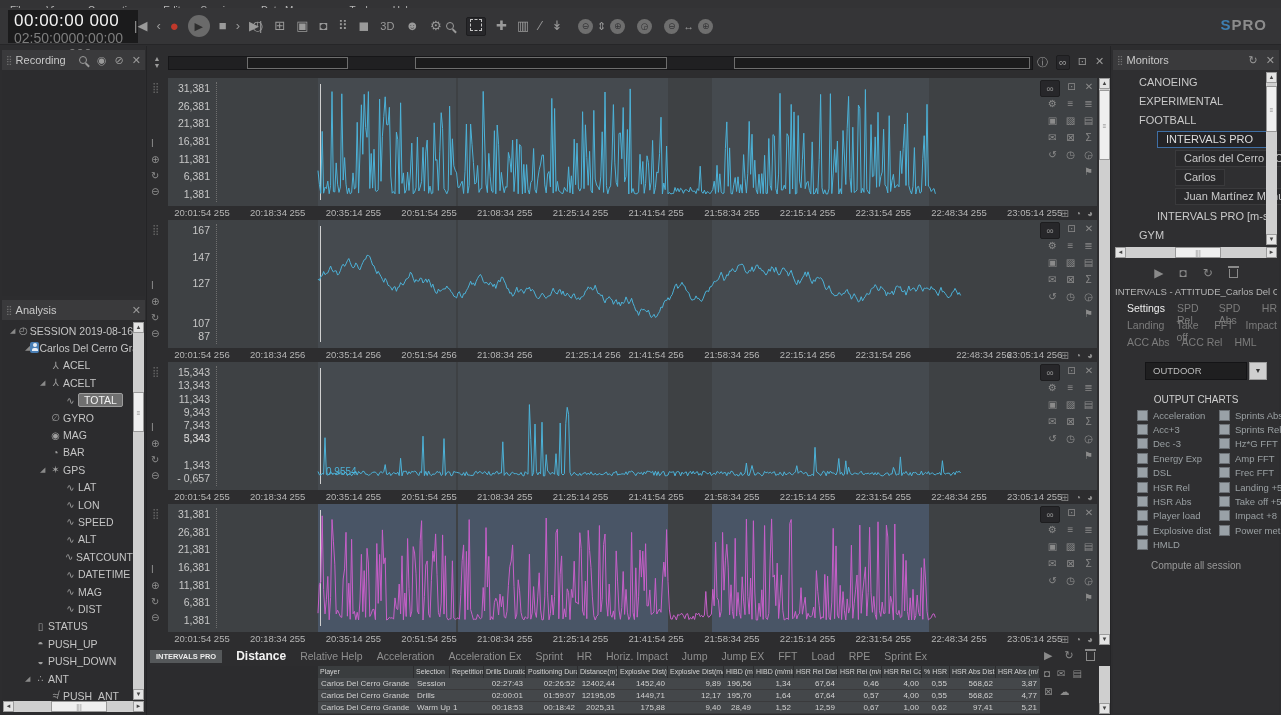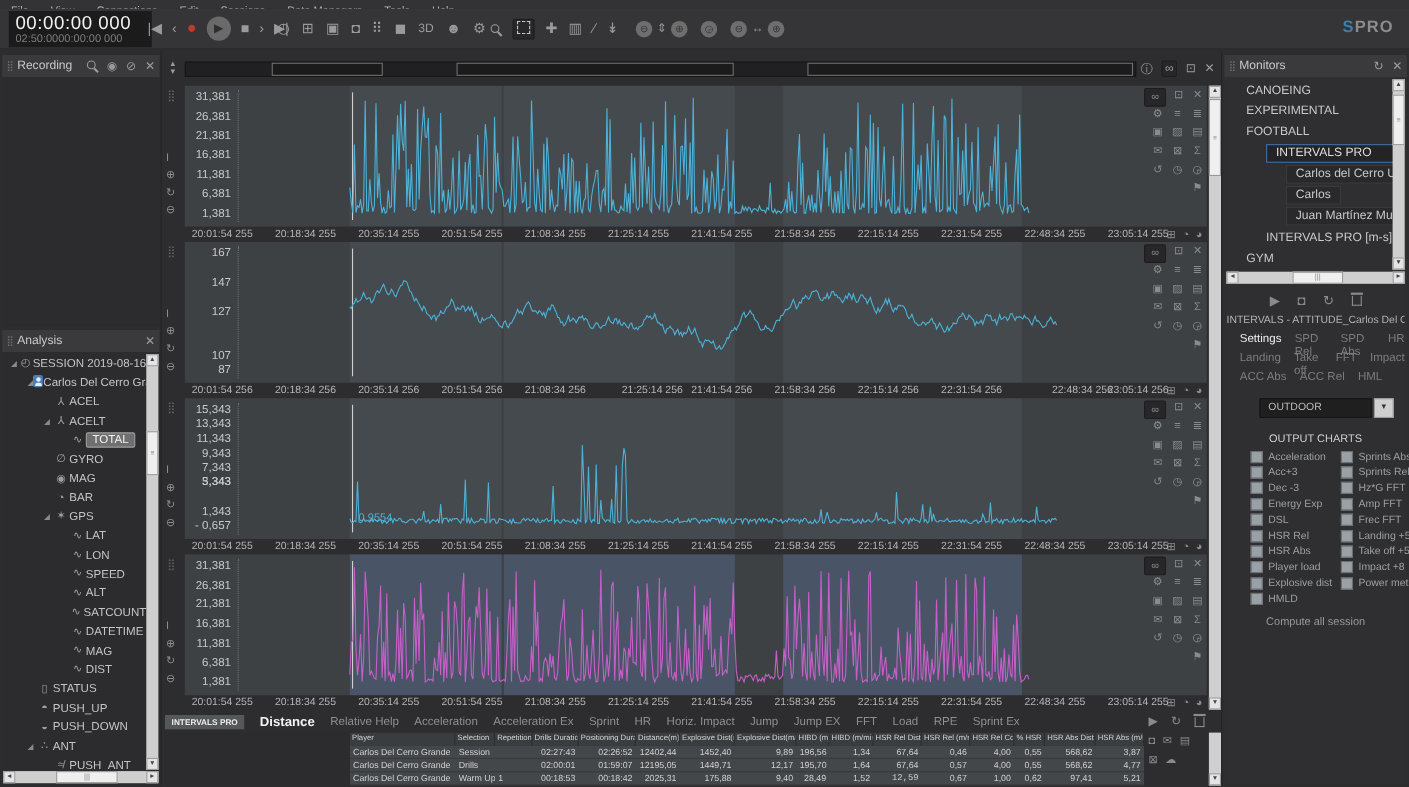--- a/index.html
+++ b/index.html
@@ -6,21 +6,21 @@
     background:#2d2d2f;font-family:"Liberation Sans","DejaVu Sans",sans-serif;
     -webkit-font-smoothing:antialiased;}
   .abs{position:absolute;}
   #root{position:relative;width:1281px;height:715px;background:#2d2d2f;}
   
   #menubar{left:0;top:0;width:100%;height:8px;background:#333335;overflow:hidden;}
   #menubar .mi{display:inline-block;color:#b9b9b9;font-size:10px;line-height:13px;margin-top:-6px;padding:0 10px;}
   #toolbar{left:0;top:8px;width:100%;height:36px;background:#353537;border-bottom:1px solid #262628;}
   #timerbox{left:8px;top:2px;width:118px;height:31px;background:#1b1b1c;padding:1px 6px;}
   #timer-main{color:#f2f2f2;font-size:17px;letter-spacing:.5px;line-height:19px;}
-  #timer-sub{display:flex;justify-content:flex-start;color:#7d7d7d;font-size:10px;}
+  #timer-sub{display:flex;justify-content:flex-start;color:#7d7d7d;font-size:14px;}
   .tgroup{position:absolute;top:0;height:36px;display:flex;align-items:center;gap:9px;color:#9a9a9a;}
   .tbtn{font-size:13px;color:#9a9a9a;line-height:14px;text-align:center;}
   .tbtn.sm{font-size:11px;}
   .round{width:15px;height:15px;border-radius:50%;background:#6e6e6e;color:#353537;font-size:9px;line-height:15px;text-align:center;}
   #rec-btn{color:#c0392b;font-size:15px;}
   #play-btn{width:22px;height:22px;border-radius:50%;background:#6a6a6a;color:#2e2e2e;font-size:11px;line-height:22px;text-align:center;}
   .pressed{background:#27272a;border:1px solid #1d1d1f;border-radius:2px;padding:1px 3px;}
   #logo{right:14px;top:8px;font-size:15px;font-weight:bold;letter-spacing:1px;}
   #logo .s{color:#3e7fb1;} #logo .pro{color:#8c8c8c;}
   
@@ -67,21 +67,21 @@
   .xlabels{position:absolute;left:22px;top:128px;width:929px;height:14px;}
   .xlab{position:absolute;top:1px;width:76px;text-align:center;color:#b5b5b5;font-size:9.5px;white-space:nowrap;}
   .cicons{position:absolute;right:2px;top:2px;width:55px;}
   .cicons .ir{display:flex;justify-content:flex-end;gap:5px;height:17px;}
   .cicons .ic{width:13px;height:13px;font-size:10px;line-height:13px;text-align:center;color:#8b8b8b;}
   .cbottom{position:absolute;right:4px;bottom:-13px;display:flex;gap:6px;}
   .cbottom .ic{font-size:10px;color:#8b8b8b;}
   .annot{position:absolute;color:#4cb2d8;font-size:10px;}
   
   #monitors-panel{left:1113px;top:50px;width:166px;height:663px;background:#2f2f31;}
-  #monitors-list{position:absolute;left:12px;top:22px;width:151px;height:173px;overflow:hidden;}
+  #monitors-list{position:absolute;left:18px;top:22px;width:151px;height:173px;overflow:hidden;}
   .mrow{display:flex;align-items:center;height:19.2px;color:#c9c9c9;font-size:11px;white-space:nowrap;}
   .mrow .box{border:1px solid #3a3a3c;background:#29292b;padding:1px 8px 2px 8px;}
   .mrow.sel .box{border:1px solid #3f6fa5;background:#242427;color:#dedede;}
   .actions{position:absolute;left:0;width:100%;display:flex;justify-content:center;gap:16px;color:#8a8a8a;font-size:12px;}
   #ipanel-title{color:#b3b3b3;font-size:9.5px;white-space:nowrap;overflow:hidden;width:162px;padding-left:2px;}
   .settab-row{position:absolute;left:14px;width:150px;display:flex;gap:12px;color:#7c7c7c;font-size:10.5px;}
   .settab-row .on{color:#eeeeee;}
   #dd-field{background:#1f1f20;border:1px solid #141416;color:#bdbdbd;font-size:9.5px;line-height:16px;padding-left:7px;width:93px;height:16px;}
   #dd-btn{width:18px;height:18px;background:#cfcfcf;border:1px solid #9b9b9b;box-sizing:border-box;color:#333;font-size:7px;line-height:16px;text-align:center;}
   #outcharts-title{color:#cfcfcf;font-size:10px;text-align:center;width:166px;}
@@ -884,21 +884,21 @@
         <span class="dcell" style="width: 96px;">Carlos Del Cerro Grande</span>
         <span class="dcell" style="width: 36px;">Warm Up</span>
         <span class="dcell" style="width: 34px;">1</span>
         <span class="dcell num" style="width: 42px;">00:18:53</span>
         <span class="dcell num" style="width: 52px;">00:18:42</span>
         <span class="dcell num" style="width: 40px;">2025,31</span>
         <span class="dcell num" style="width: 50px;">175,88</span>
         <span class="dcell num" style="width: 56px;">9,40</span>
         <span class="dcell num" style="width: 30px;">28,49</span>
         <span class="dcell num" style="width: 40px;">1,52</span>
-        <span class="dcell num" style="width: 44px; font-family: Liberation Mono, monospace;">12,59</span>
+        <span class="dcell num" style="width: 44px;">12,59</span>
         <span class="dcell num" style="width: 44px;">0,67</span>
         <span class="dcell num" style="width: 40px;">1,00</span>
         <span class="dcell num" style="width: 28px;">0,62</span>
         <span class="dcell num" style="width: 46px;">97,41</span>
         <span class="dcell num" style="width: 44px;">5,21</span>
       </div>
     </div>
   <div id="tbl-icons" class="abs">
     <span>◘</span>
     <span>✉</span>

